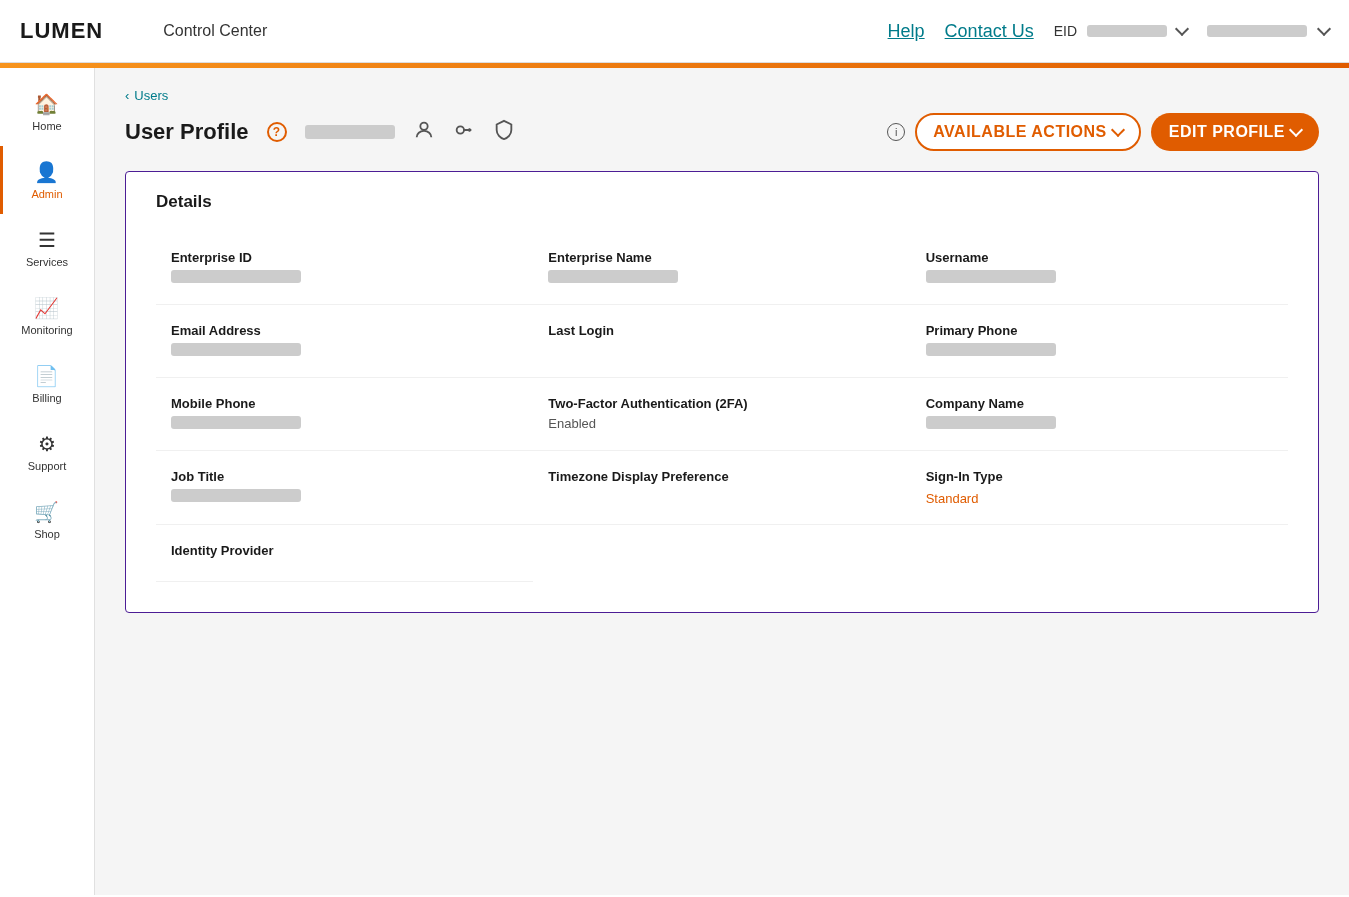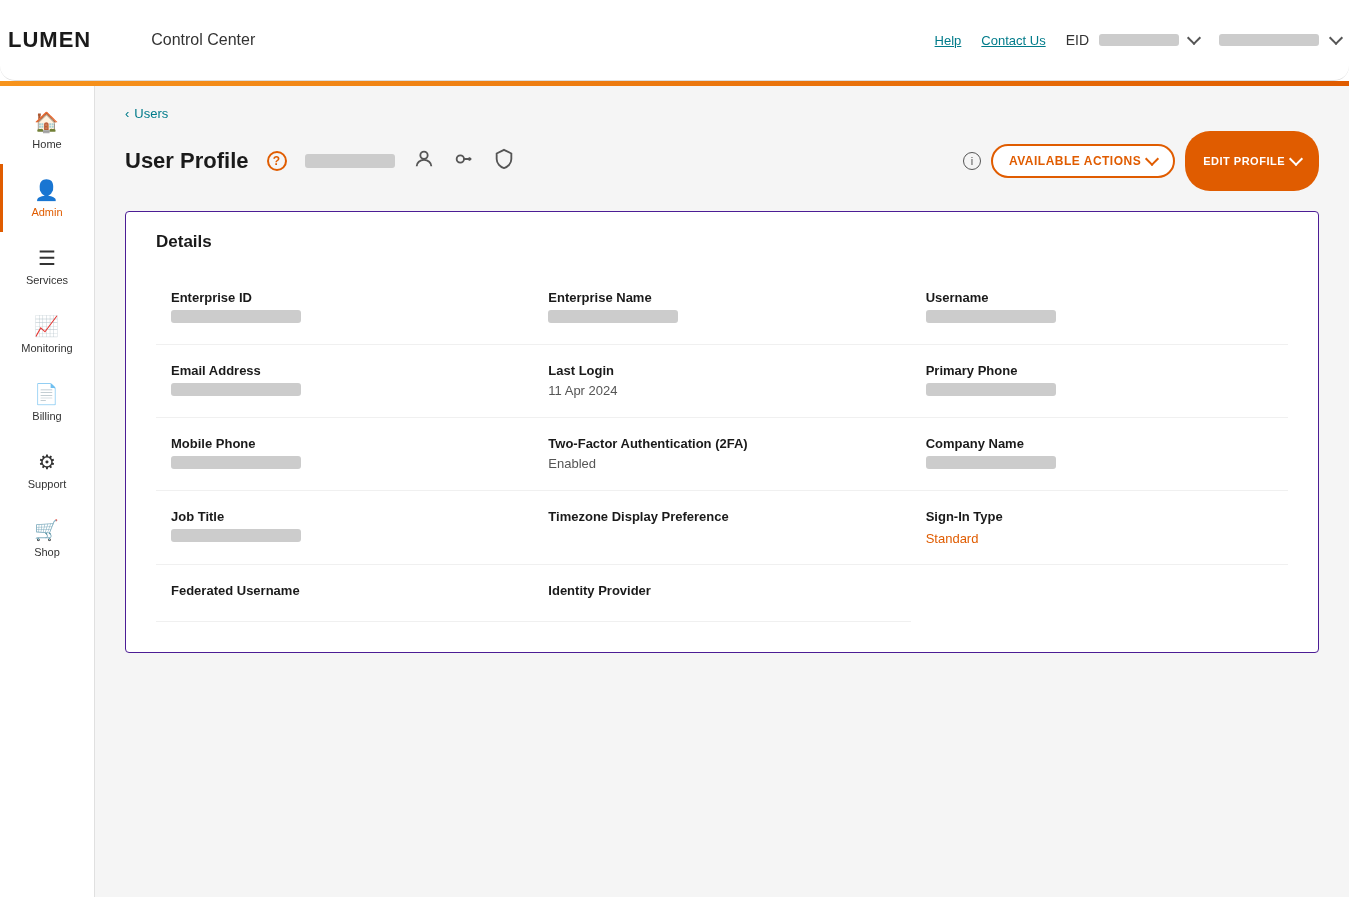--- a/index.html
+++ b/index.html
@@ -2,27 +2,26 @@
 <html><head>
   <meta charset="utf-8">
   <style>
     * { box-sizing: border-box; margin: 0; padding: 0; }
     body { font-family: Arial, sans-serif; background: #fff; color: #222; width: 1349px; height: 897px; overflow: hidden; }
 
     
     .header {
       display: flex;
       align-items: center;
-      height: 81px;
+      height: 63px;
       background: #fff;
       border-bottom: 1px solid #ddd;
-      padding: 0 8px;
+      padding: 0 20px;
       position: relative;
       z-index: 10;
-      border-radius: 15px;
     }
     .logo {
       display: flex;
       align-items: center;
       margin-right: 30px;
     }
     .logo-text {
       font-size: 22px;
       font-weight: 900;
       letter-spacing: 2px;
@@ -37,21 +36,21 @@
     }
     .header-right {
       margin-left: auto;
       display: flex;
       align-items: center;
       gap: 20px;
     }
     .header-link {
       color: #007b8a;
       text-decoration: underline;
-      font-size: 13px;
+      font-size: 18px;
       cursor: pointer;
     }
     .header-eid {
       display: flex;
       align-items: center;
       gap: 6px;
       font-size: 14px;
       color: #333;
     }
     .header-eid .eid-label { font-weight: 400; }
@@ -197,36 +196,36 @@
     }
     .btn-available-actions {
       display: flex;
       align-items: center;
       gap: 6px;
       border: 2px solid #e05c00;
       color: #e05c00;
       background: #fff;
       padding: 8px 16px;
       border-radius: 25px;
-      font-size: 12px;
+      font-size: 16px;
       font-weight: 700;
       letter-spacing: 0.5px;
       cursor: pointer;
       text-transform: uppercase;
     }
     .btn-edit-profile {
       display: flex;
       align-items: center;
       gap: 6px;
       border: none;
       color: #fff;
       background: #e05c00;
-      padding: 24px 18px;
+      padding: 10px 18px;
       border-radius: 25px;
-      font-size: 11px;
+      font-size: 16px;
       font-weight: 700;
       letter-spacing: 0.5px;
       cursor: pointer;
       text-transform: uppercase;
     }
 
     
     .details-card {
       background: #fff;
       border: 1px solid #4c1d95;
@@ -381,21 +380,20 @@
           <div class="detail-cell">
             <div class="detail-label">Username</div>
             <div class="detail-value"><span style="display: inline-block; width: 130px; height: 13px; background: rgb(204, 204, 204); border-radius: 3px;"></span></div>
           </div>
           <div class="detail-cell">
             <div class="detail-label">Email Address</div>
             <div class="detail-value"><span style="display: inline-block; width: 130px; height: 13px; background: rgb(204, 204, 204); border-radius: 3px;"></span></div>
           </div>
           <div class="detail-cell">
             <div class="detail-label">Last Login</div>
-            <div class="detail-value">11 Apr 2024</div>
           </div>
           <div class="detail-cell">
             <div class="detail-label">Primary Phone</div>
             <div class="detail-value"><span style="display: inline-block; width: 130px; height: 13px; background: rgb(204, 204, 204); border-radius: 3px;"></span></div>
           </div>
           <div class="detail-cell">
             <div class="detail-label">Mobile Phone</div>
             <div class="detail-value"><span style="display: inline-block; width: 130px; height: 13px; background: rgb(204, 204, 204); border-radius: 3px;"></span></div>
           </div>
           <div class="detail-cell">
@@ -412,23 +410,19 @@
           </div>
           <div class="detail-cell">
             <div class="detail-label">Timezone Display Preference</div>
             <div class="detail-value"></div>
           </div>
           <div class="detail-cell">
             <div class="detail-label">Sign-In Type</div>
             <div class="detail-value orange">Standard</div>
           </div>
           <div class="detail-cell">
-            <div class="detail-label">Federated Username</div>
-            <div class="detail-value"></div>
-          </div>
-          <div class="detail-cell">
             <div class="detail-label">Identity Provider</div>
             <div class="detail-value"></div>
           </div>
         </div>
     </div>
   </div>
 </div>
 
 </body></html>

